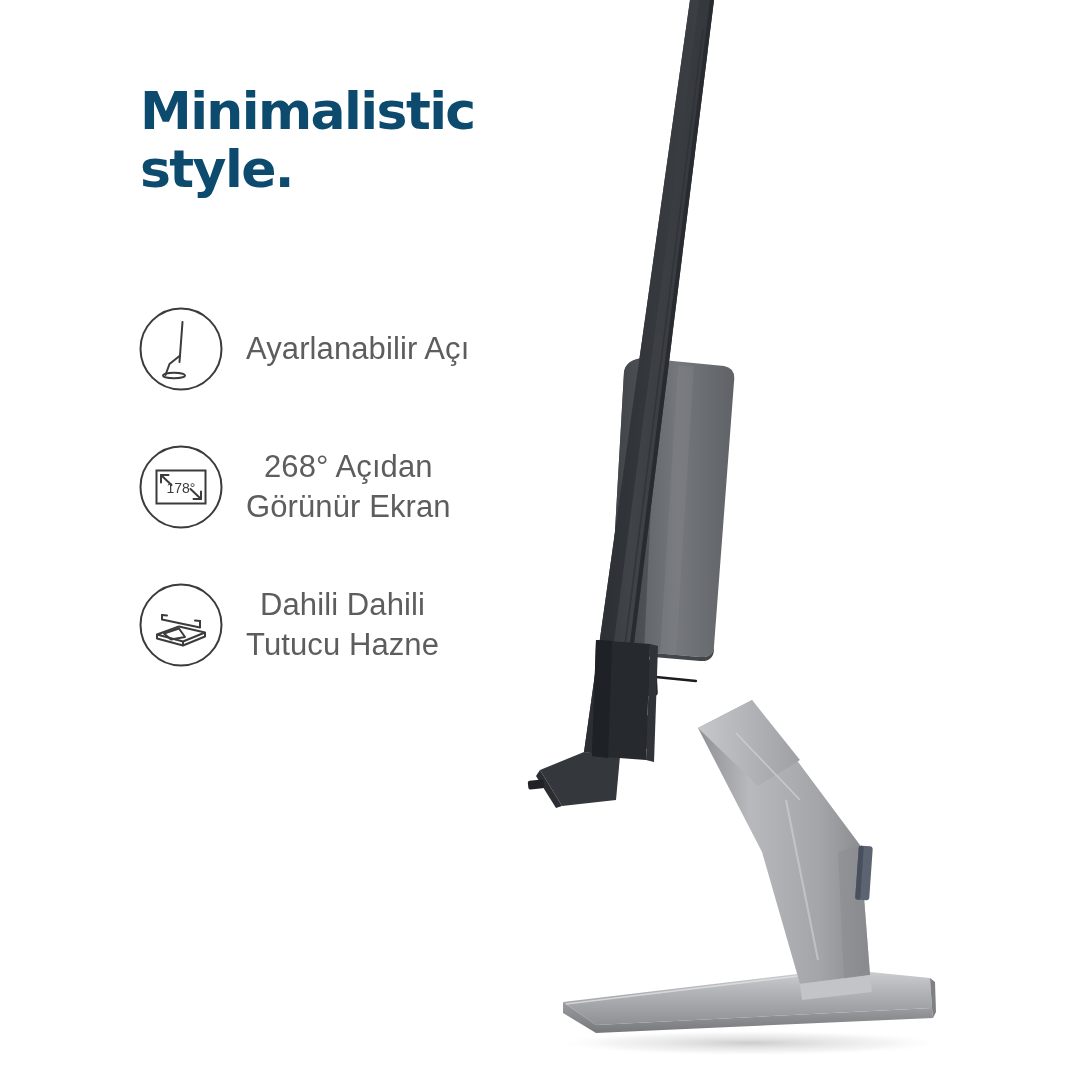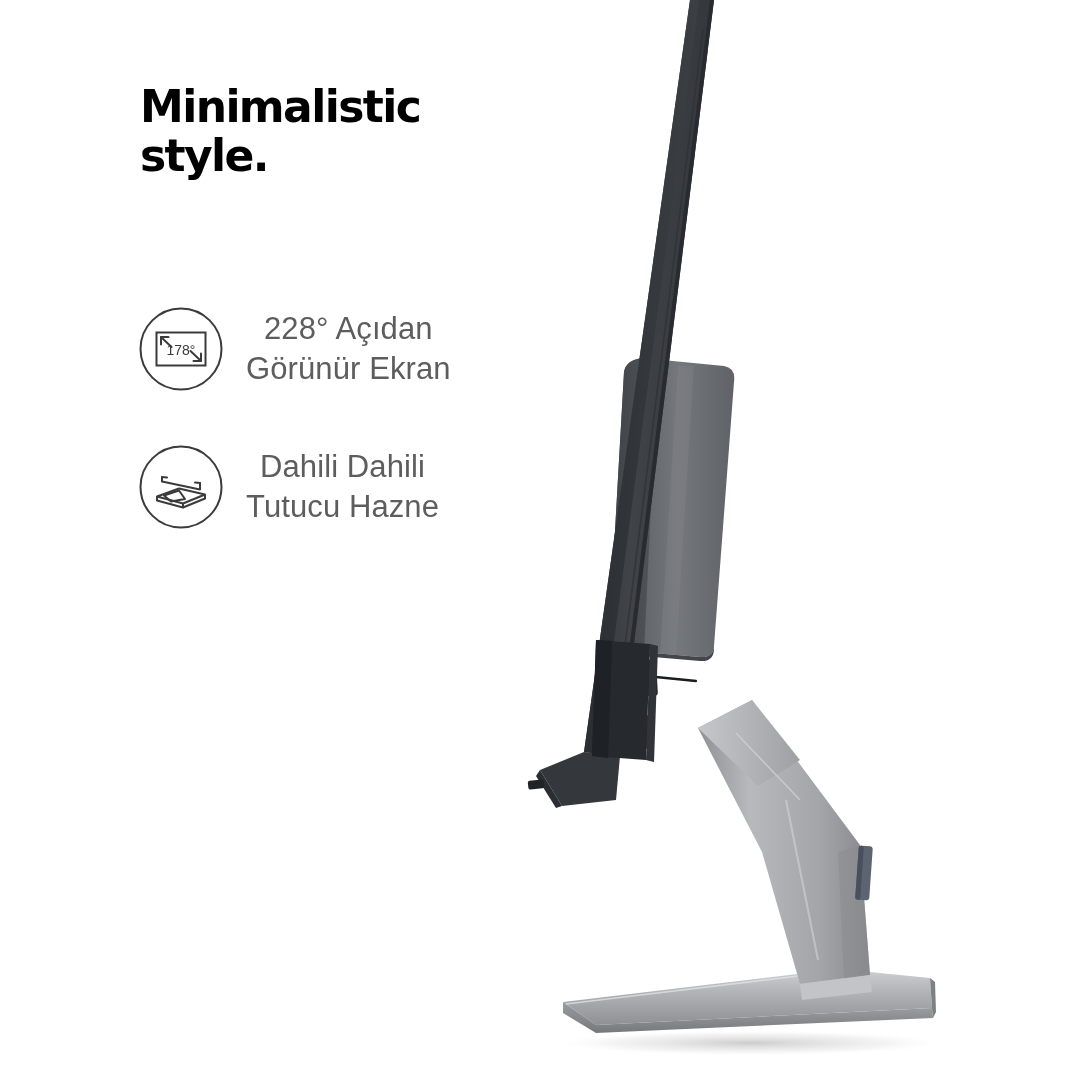--- a/index.html
+++ b/index.html
@@ -26,24 +26,24 @@
   .copy-col {
     position: absolute;
     left: 140px;
     top: 82px;
     width: 470px;
   }
 
   .headline {
     font-family: "DejaVu Sans", sans-serif;
     font-weight: 700;
-    font-size: 44px;
+    font-size: 52px;
     line-height: 1.12;
     letter-spacing: -1.6px;
-    color: #000000;
+    color: #0c4a6e;
     margin: 0;
     white-space: pre-line;
   }
 
   
   .features {
     position: absolute;
     left: 138px;
     top: 306px;
     width: 500px;
@@ -94,36 +94,50 @@
 
 <div id="page">
 
   <div class="copy-col">
     <h1 class="headline">Minimalistic
 style.</h1>
   </div>
 
   <div class="features">
 
+    <div class="feature">
+      <span class="feature-icon-wrap">
+        <svg width="86" height="86" viewBox="0 0 86 86" aria-hidden="true">
+          <circle cx="43" cy="43" r="40.5" fill="none" stroke="#3b3b3b" stroke-width="2"></circle>
+
+          <line x1="44.5" y1="16" x2="41.5" y2="56" stroke="#3b3b3b" stroke-width="2" stroke-linecap="round"></line>
+
+          <path d="M41.5 50 L31.5 58 L27.5 69" fill="none" stroke="#3b3b3b" stroke-width="2" stroke-linejoin="round" stroke-linecap="round"></path>
+
+          <ellipse cx="36" cy="69.5" rx="11" ry="2.8" fill="none" stroke="#3b3b3b" stroke-width="2"></ellipse>
+        </svg>
+      </span>
+      <span class="feature-label one-line">Ayarlanabilir Açı</span>
+    </div>
 
     <div class="feature">
       <span class="feature-icon-wrap">
         <svg width="86" height="86" viewBox="0 0 86 86" aria-hidden="true">
           <circle cx="43" cy="43" r="40.5" fill="none" stroke="#3b3b3b" stroke-width="2"></circle>
           <rect x="18.5" y="26.5" width="49" height="33" fill="none" stroke="#3b3b3b" stroke-width="2"></rect>
 
           <line x1="23" y1="31" x2="33.5" y2="41" stroke="#3b3b3b" stroke-width="2" stroke-linecap="round"></line>
           <path d="M23 38.5 L23 31 L30.5 31" fill="none" stroke="#3b3b3b" stroke-width="2" stroke-linejoin="round" stroke-linecap="round"></path>
 
           <line x1="63" y1="55" x2="52.5" y2="45" stroke="#3b3b3b" stroke-width="2" stroke-linecap="round"></line>
           <path d="M63 47.5 L63 55 L55.5 55" fill="none" stroke="#3b3b3b" stroke-width="2" stroke-linejoin="round" stroke-linecap="round"></path>
           <text x="43" y="48.5" text-anchor="middle" font-family="Liberation Sans, sans-serif" font-size="14" fill="#3b3b3b">178°</text>
         </svg>
       </span>
-      <span class="feature-label two-line">228° Açıdan
+      <span class="feature-label two-line">268° Açıdan
 Görünür Ekran</span>
     </div>
 
     <div class="feature">
       <span class="feature-icon-wrap">
         <svg width="86" height="86" viewBox="0 0 86 86" aria-hidden="true">
           <circle cx="43" cy="43" r="40.5" fill="none" stroke="#3b3b3b" stroke-width="2"></circle>
 
           <path d="M19 52.5 L41 44.5 L67 50.5 L45 59.5 Z" fill="none" stroke="#3b3b3b" stroke-width="2" stroke-linejoin="round"></path>
 

